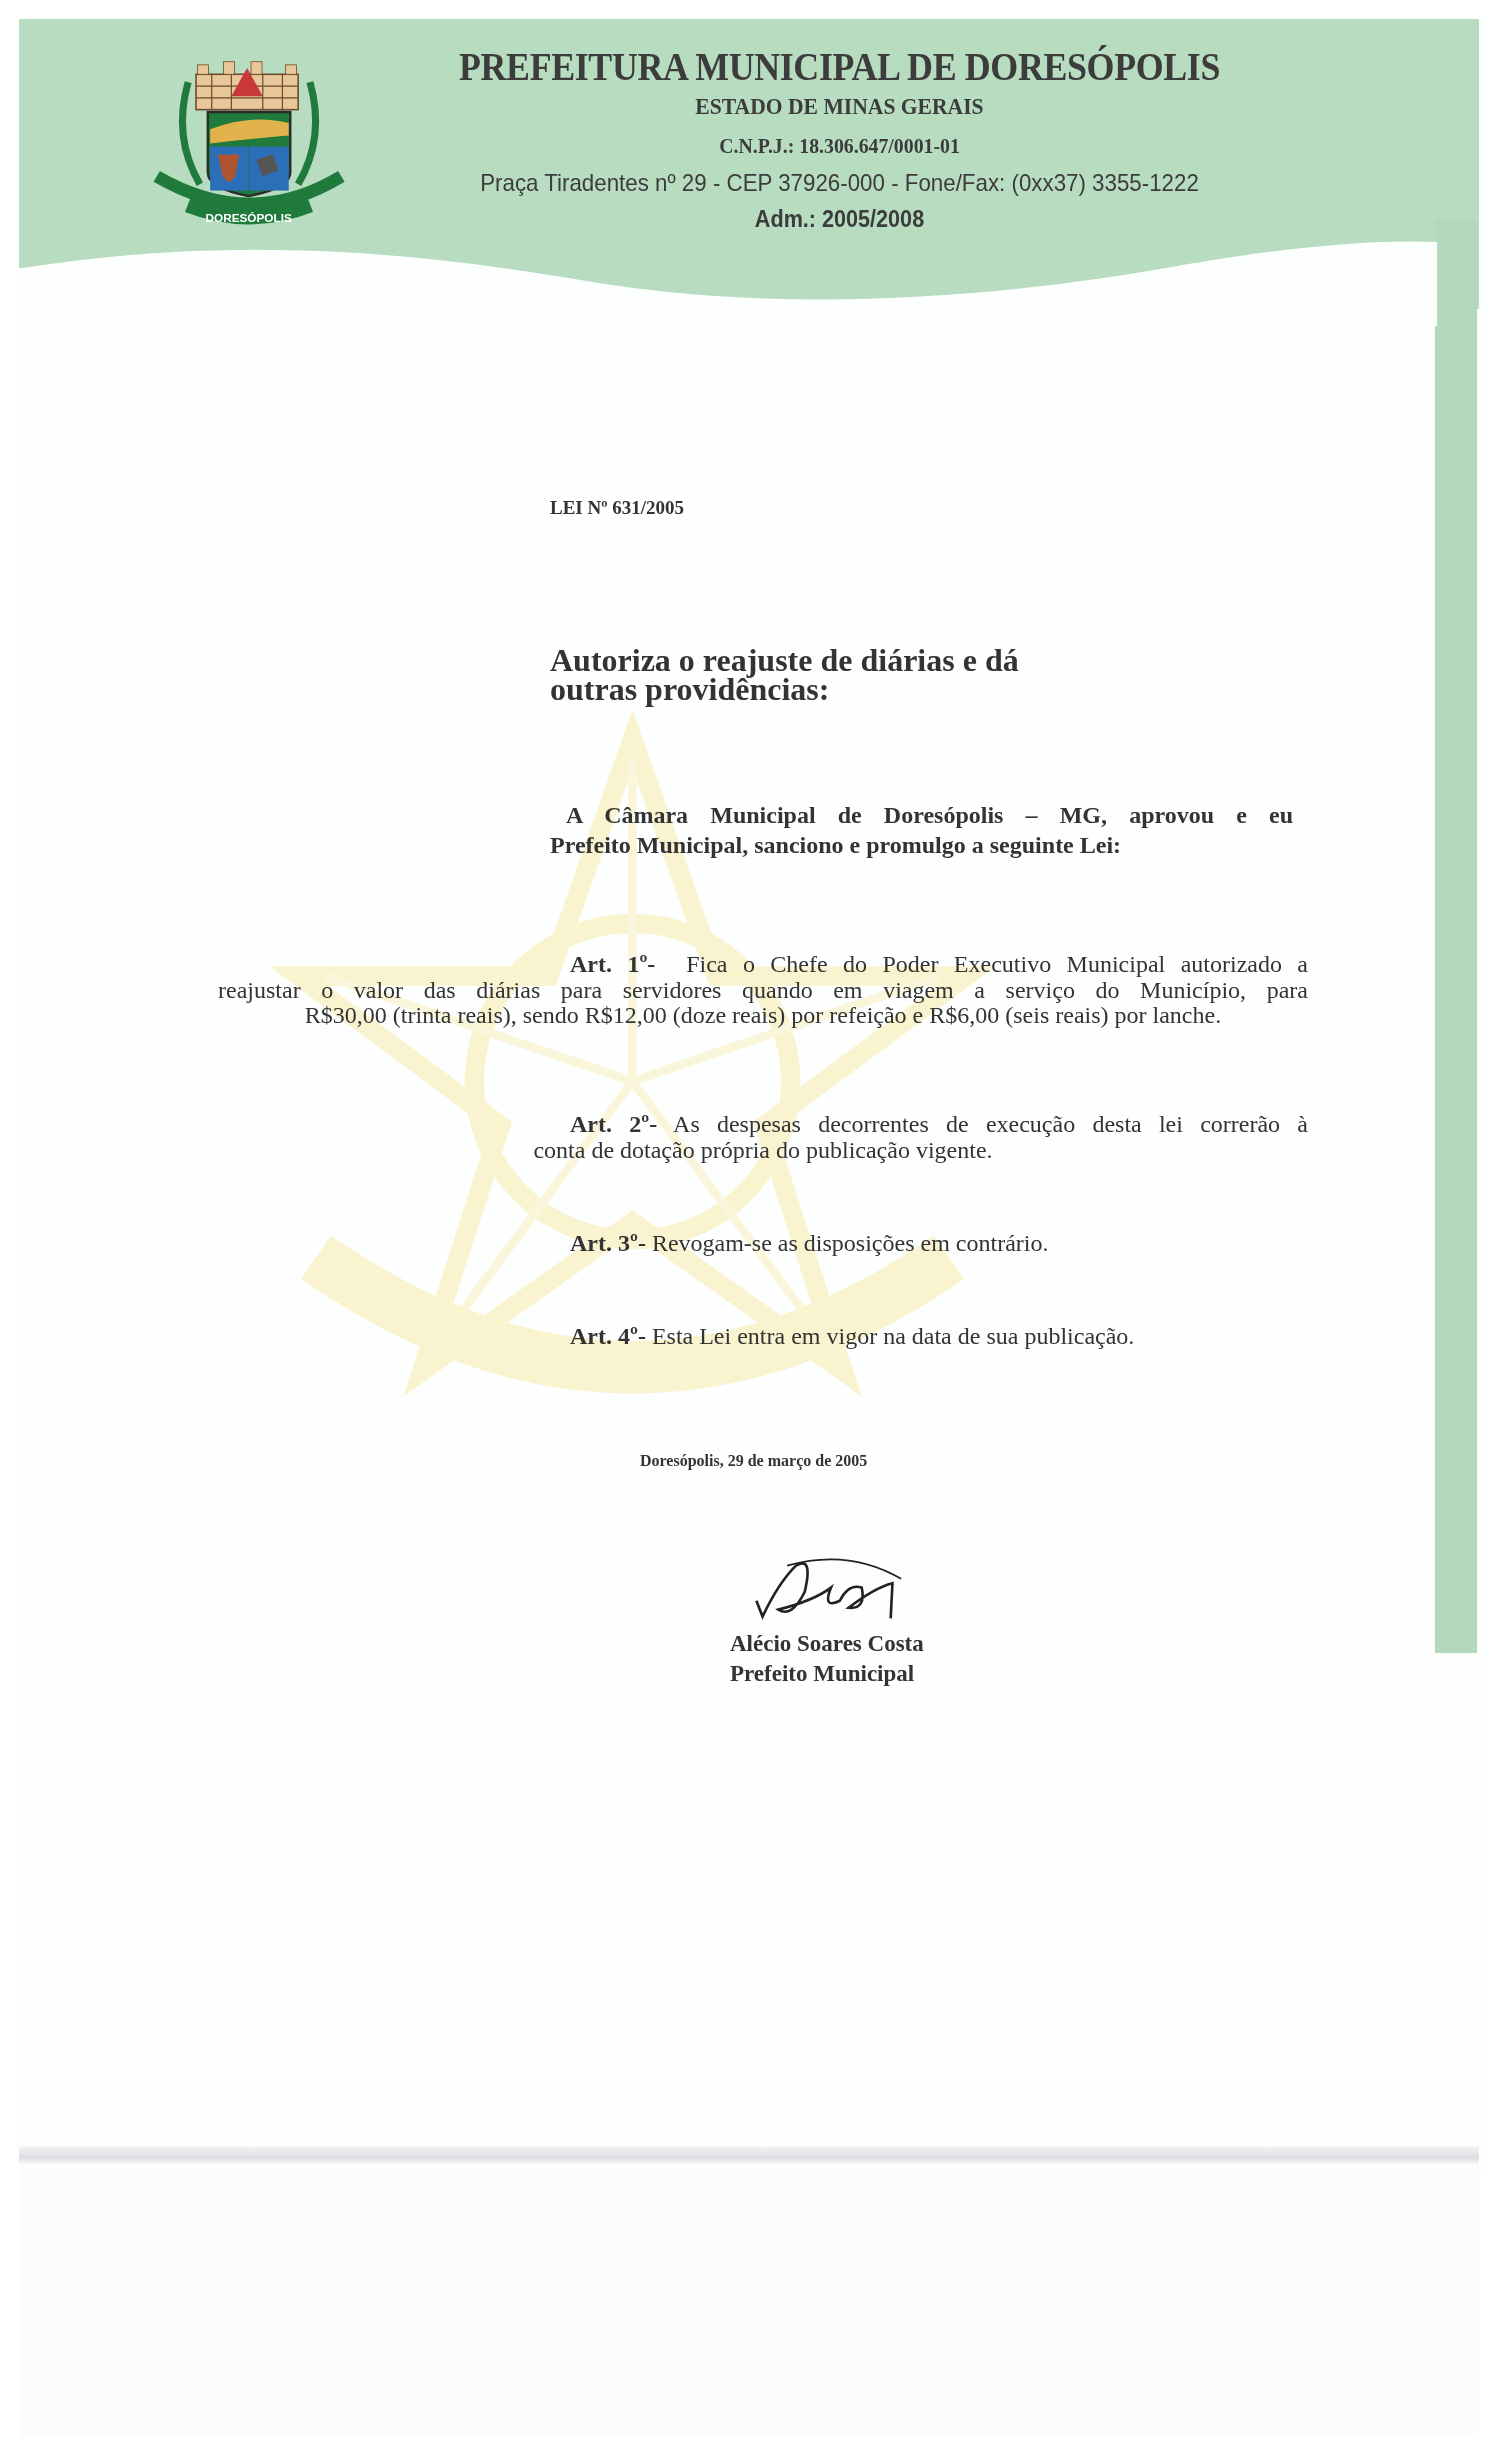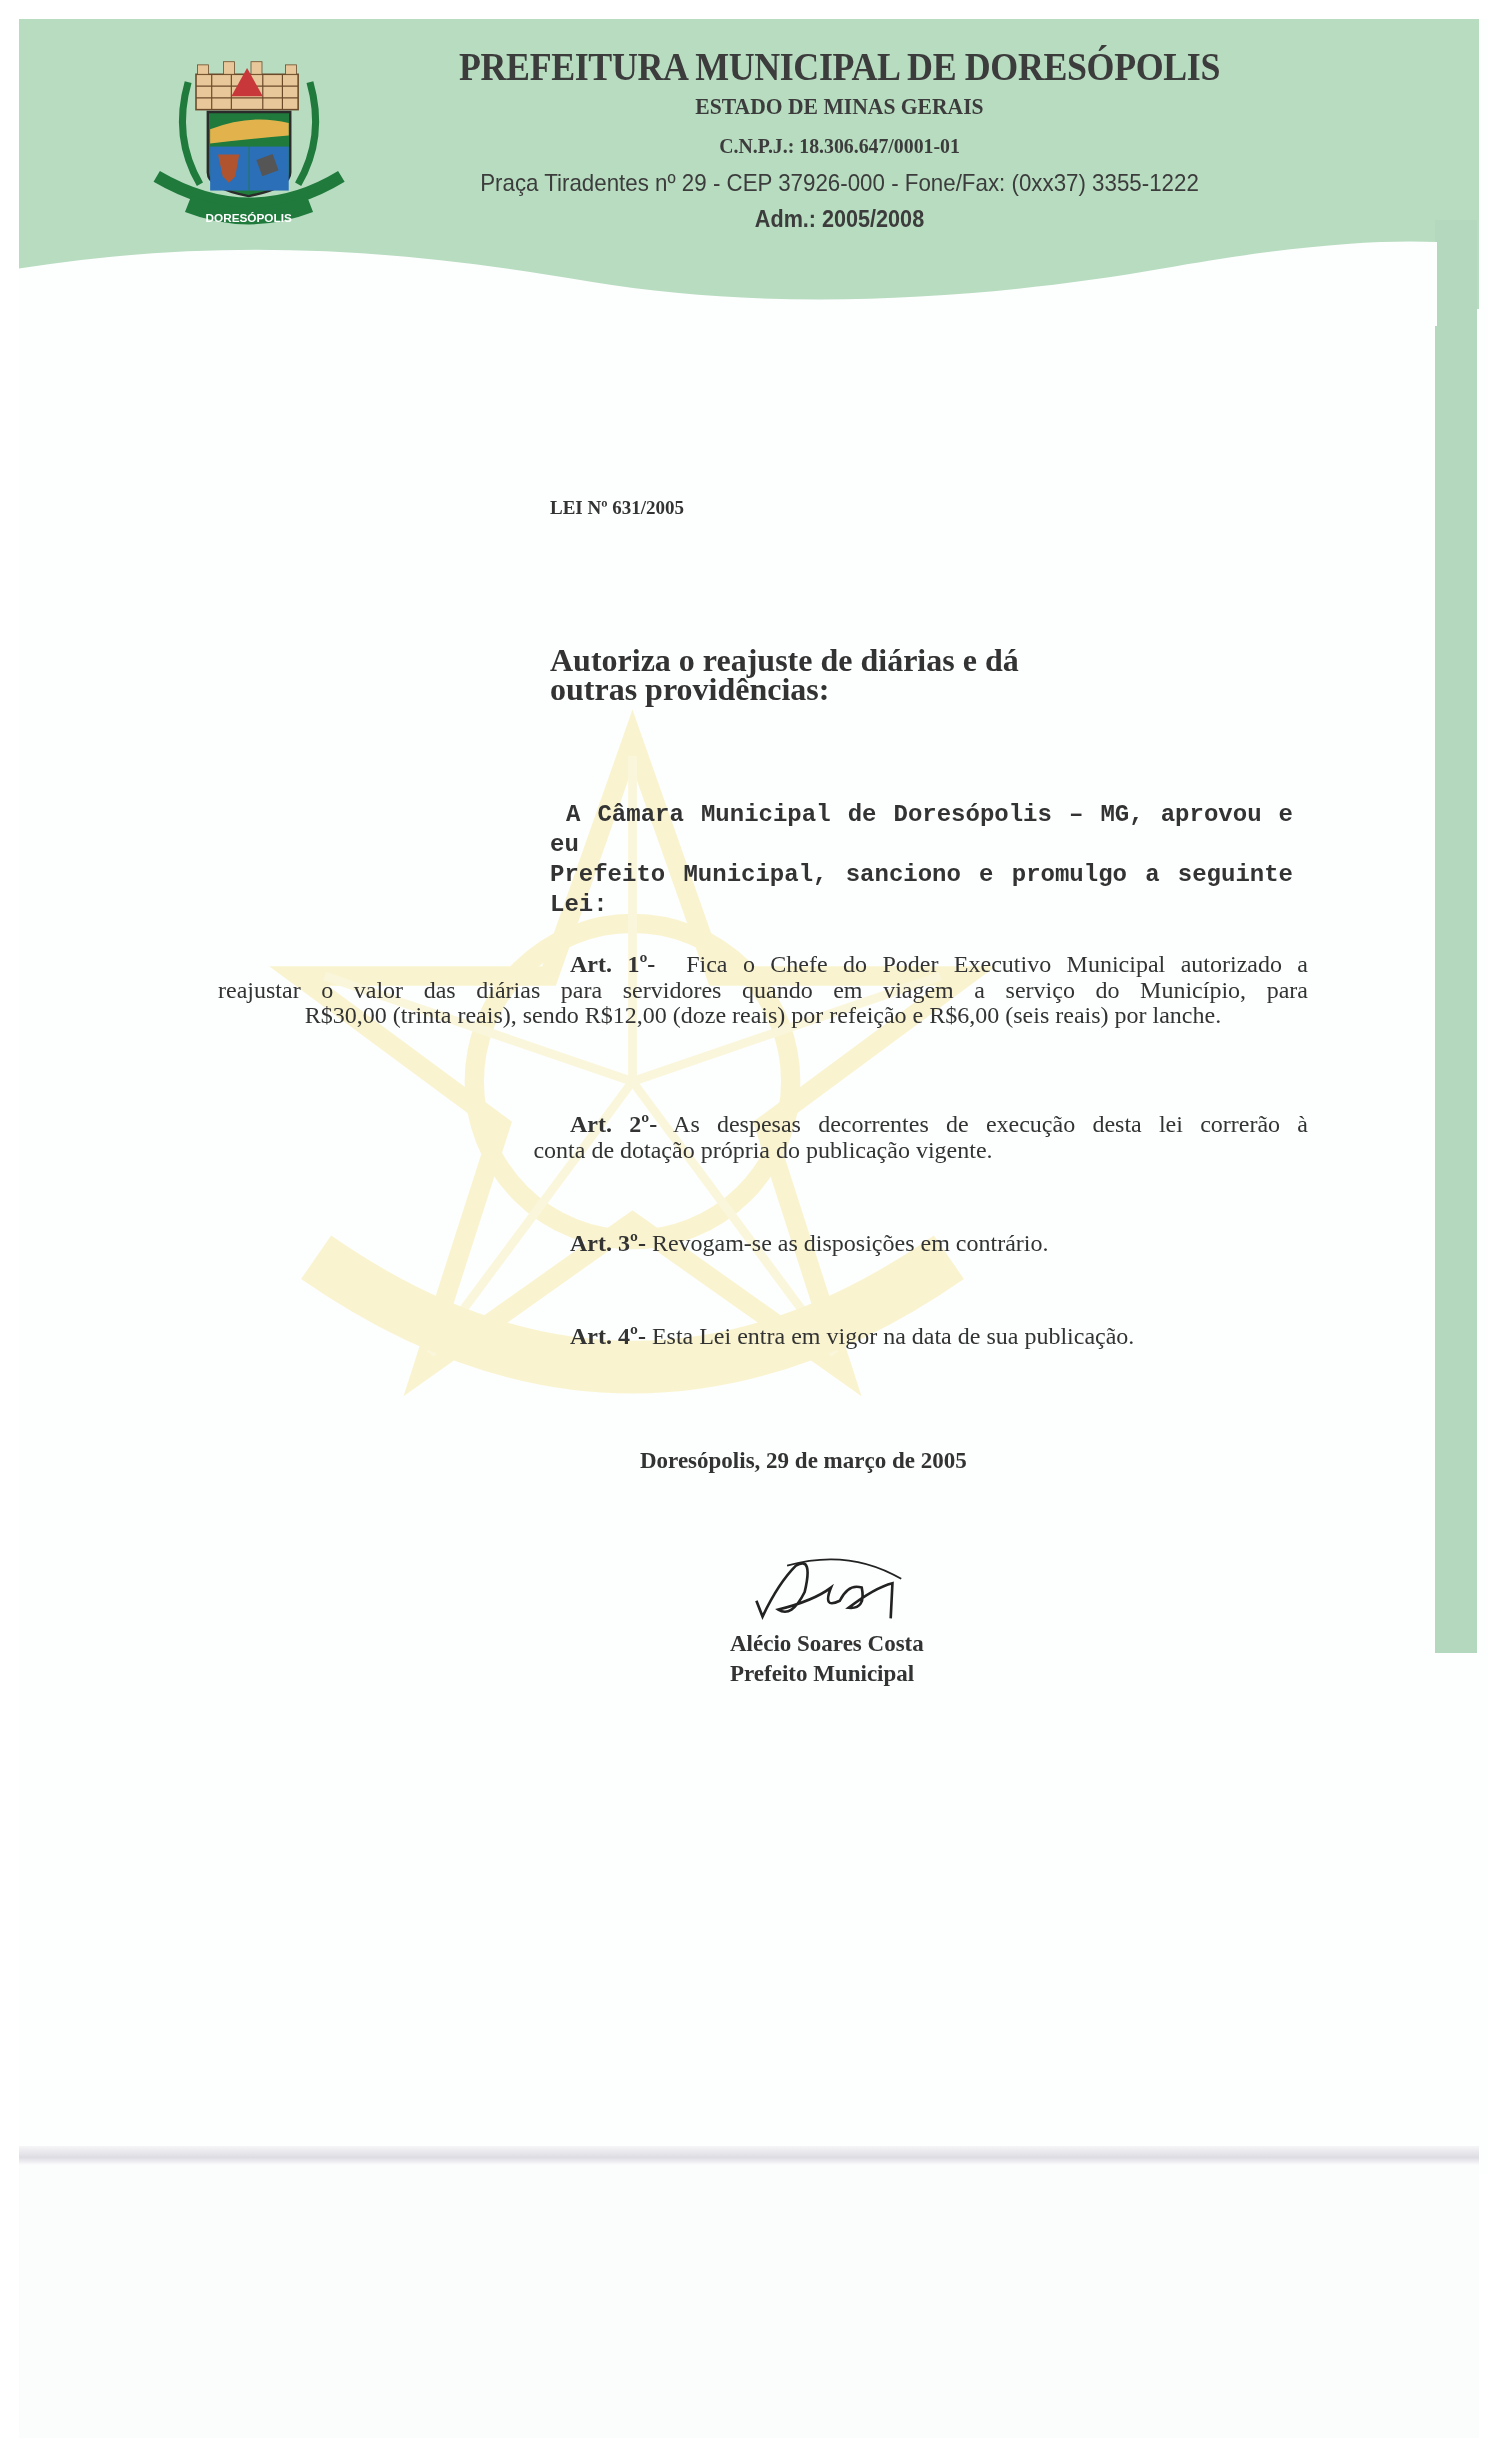--- a/index.html
+++ b/index.html
@@ -22,28 +22,28 @@
   .hdr .t4 { position:absolute; left:0; top:134px; width:100%; font-family:"Liberation Sans", sans-serif;
              font-size:24px; transform:scaleX(.93); }
   .hdr .t5 { position:absolute; left:0; top:170px; width:100%; font-family:"Liberation Sans", sans-serif;
              font-weight:bold; font-size:24px; transform:scaleX(.9); }
 
   .watermark { position:absolute; left:237px; top:686px; width:791px; height:791px; opacity:.35; }
 
   .txt { position:absolute; font-size:24px; line-height:28px; color:#333; }
   .law-title { left:550px; top:494px; font-size:19px; font-weight:bold; }
   .ementa { left:550px; top:646px; width:492px; font-weight:bold; font-size:32px; line-height:29px; }
-  .preamble { left:550px; top:800px; width:743px; font-weight:bold; text-align:justify; text-align-last:left; line-height:30px;font-family:Liberation Mono, monospace; }
+  .preamble { left:550px; top:800px; width:743px; font-weight:bold; text-align:justify; text-align-last:left; line-height:30px; }
   .preamble .l1 { display:block; text-indent:16px; text-align:justify; text-align-last:justify; }
   .art { left:198px; width:1090px; text-align:justify; line-height:25.5px;margin-left:20px; }
   .art .first { display:block; padding-left:352px; text-align:justify; text-align-last:justify; }
   .art .rest { display:block; text-align:justify; }
   .art .rest.last { text-align:center; }
   .art.single .first { text-align-last:left; }
-  .date { left:640px; top:1447px; font-weight:bold; font-size:23px; }
+  .date { left:640px; top:1447px; font-weight:bold; font-size:16px; }
   .sig { position:absolute; left:752px; top:1548px; width:158px; height:88px; }
   .signer { left:730px; top:1629px; font-weight:bold; font-size:23px; line-height:30px; }
 </style>
 </head>
 <body>
 
 <div class="page"></div>
 <div class="header-band"></div>
 <div class="side-band"></div>
 <svg class="wave" viewBox="0 0 1612 120" preserveAspectRatio="none">

